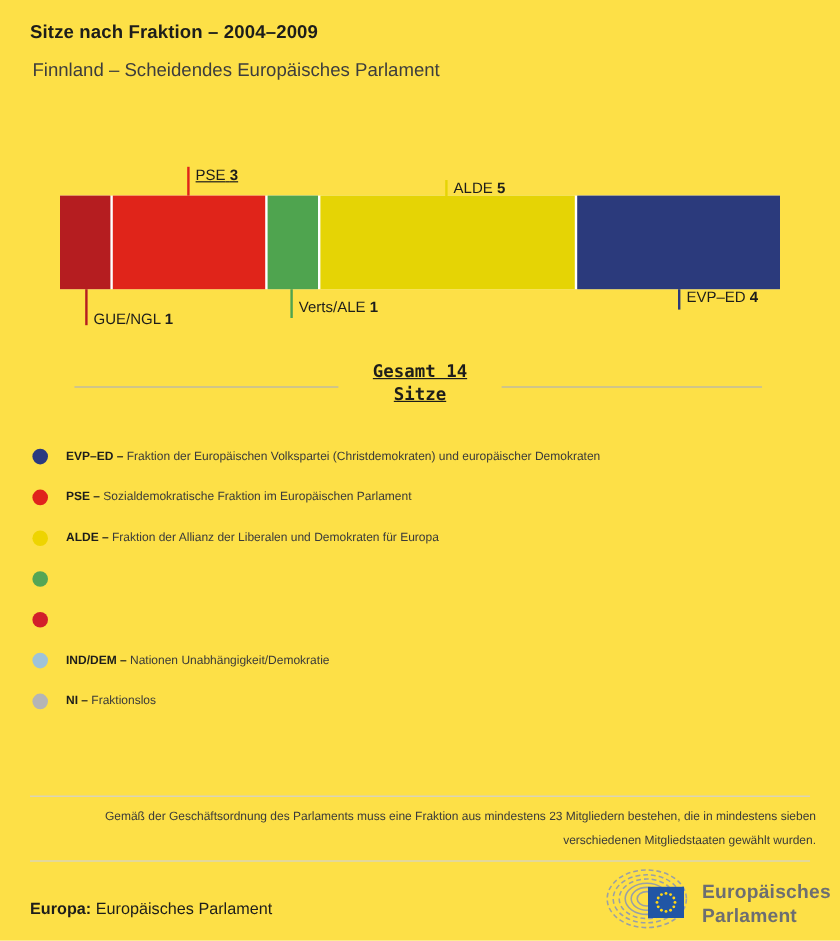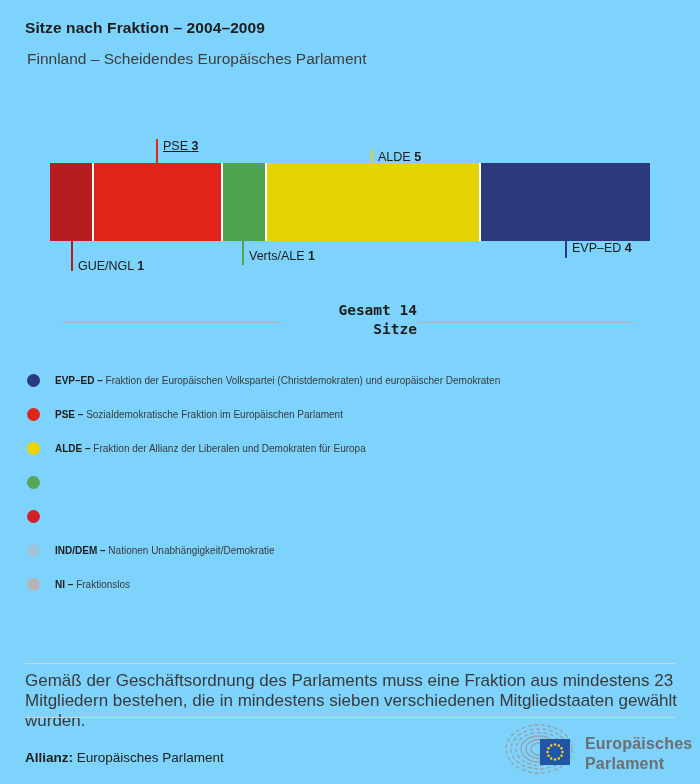--- a/index.html
+++ b/index.html
@@ -1,16 +1,16 @@
 <!DOCTYPE html>
 <html><head>
 <meta charset="utf-8">
 <style>
   html,body{margin:0;padding:0;background:#ffffff;}
-  #page{position:relative;width:700px;height:784px;background:#7dd3fc;
+  #page{position:relative;width:700px;height:784px;background:#fde047;
         font-family:"Liberation Sans",sans-serif;color:#1d1d1b;overflow:hidden;}
 
   
   .title{position:absolute;left:25px;top:19px;font-size:15.5px;font-weight:700;letter-spacing:.1px;}
   .subtitle{position:absolute;left:27px;top:50px;font-size:15.5px;font-weight:400;color:#3d3d3d;}
 
   
   .bar{position:absolute;left:50px;top:163px;width:600px;height:78px;
        display:flex;gap:2px;background:#ffffff;}
   .seg{flex-basis:0;height:100%;}
@@ -27,38 +27,38 @@
   .ann-gue{left:78px;top:259px;}
   .tick-verts{left:242px;top:241px;height:24px;}
   .ann-verts{left:249px;top:249px;}
   .tick-evp{left:565px;top:241px;height:17px;}
   .ann-evp{left:572px;top:241px;text-align:center;}
 
   
   .total-line{position:absolute;top:322px;height:1px;background:#b3b3b3;}
   .total-line.left{left:62px;width:220px;}
   .total-line.right{left:418px;width:217px;}
-  .total-text{position:absolute;left:283px;top:301px;width:134px;text-align:right;
+  .total-text{position:absolute;left:283px;top:301px;width:134px;text-align:center;
               font-family:"DejaVu Sans Mono",monospace;font-weight:700;font-size:14.5px;
-              line-height:19px;color:#1d1d1b;}
+              line-height:19px;color:#1d1d1b;text-decoration:underline;}
 
   
   .legend-heading{position:absolute;left:25px;top:342px;font-size:15.5px;font-weight:700;}
   .legend{position:absolute;left:25px;top:373px;width:660px;}
   .legend-row{display:flex;align-items:center;height:14px;margin-bottom:20px;}
   .dot{width:13px;height:13px;border-radius:50%;margin-left:2px;flex:0 0 13px;}
   .legend-text{margin-left:15px;font-size:10px;color:#3a3a3a;white-space:nowrap;}
   .legend-text b{color:#1d1d1b;font-weight:700;}
 
   
   .rule{position:absolute;left:25px;width:650px;height:1px;background:#d2d2d2;}
   .rule.top{top:663px;}
   .rule.bottom{top:717px;}
-  .footnote{position:absolute;left:25px;top:671px;width:655px;font-size:17px;
-            line-height:20px;color:#3a3a3a;}
+  .footnote{position:absolute;left:25px;top:671px;width:655px;font-size:10px;
+            line-height:20px;color:#3a3a3a;text-align:right;}
 
   
   .source{position:absolute;left:25px;top:750px;font-size:13.5px;color:#1d1d1b;}
   .source b{font-weight:700;}
   .logo{position:absolute;left:502px;top:722px;width:80px;height:58px;}
   .logo-text{position:absolute;left:585px;top:734px;font-size:16px;font-weight:700;
              line-height:20px;color:#6d6e71;letter-spacing:.2px;}
 </style>
 </head>
 <body>
@@ -140,21 +140,21 @@
       <span class="dot" style="background: rgb(181, 181, 181);"></span>
       <span class="legend-text"><b>NI –</b> <span>Fraktionslos</span></span>
     </div>
   </div>
 
   <div class="rule top"></div>
   <div class="footnote">Gemäß der Geschäftsordnung des Parlaments muss eine Fraktion aus mindestens 23 Mitgliedern bestehen, die in mindestens sieben verschiedenen Mitgliedstaaten gewählt wurden.</div>
   <div class="rule bottom"></div>
 
   <div class="source">
-    <b>Allianz:</b>
+    <b>Europa:</b>
     <span>Europäisches Parlament</span>
   </div>
 
   <svg class="logo" viewBox="0 0 80 58" xmlns="http://www.w3.org/2000/svg">
     <g fill="none" stroke="#9aa0a6" stroke-width="1.3">
       <ellipse cx="37" cy="27" rx="33" ry="24" stroke-dasharray="4 2.5"></ellipse>
       <ellipse cx="37" cy="27" rx="28" ry="20" stroke-dasharray="4 2.5"></ellipse>
       <ellipse cx="37" cy="27" rx="23" ry="16.5" stroke-dasharray="4 2.5"></ellipse>
       <ellipse cx="37" cy="27" rx="18" ry="13"></ellipse>
       <ellipse cx="37" cy="27" rx="13" ry="9.5"></ellipse>

